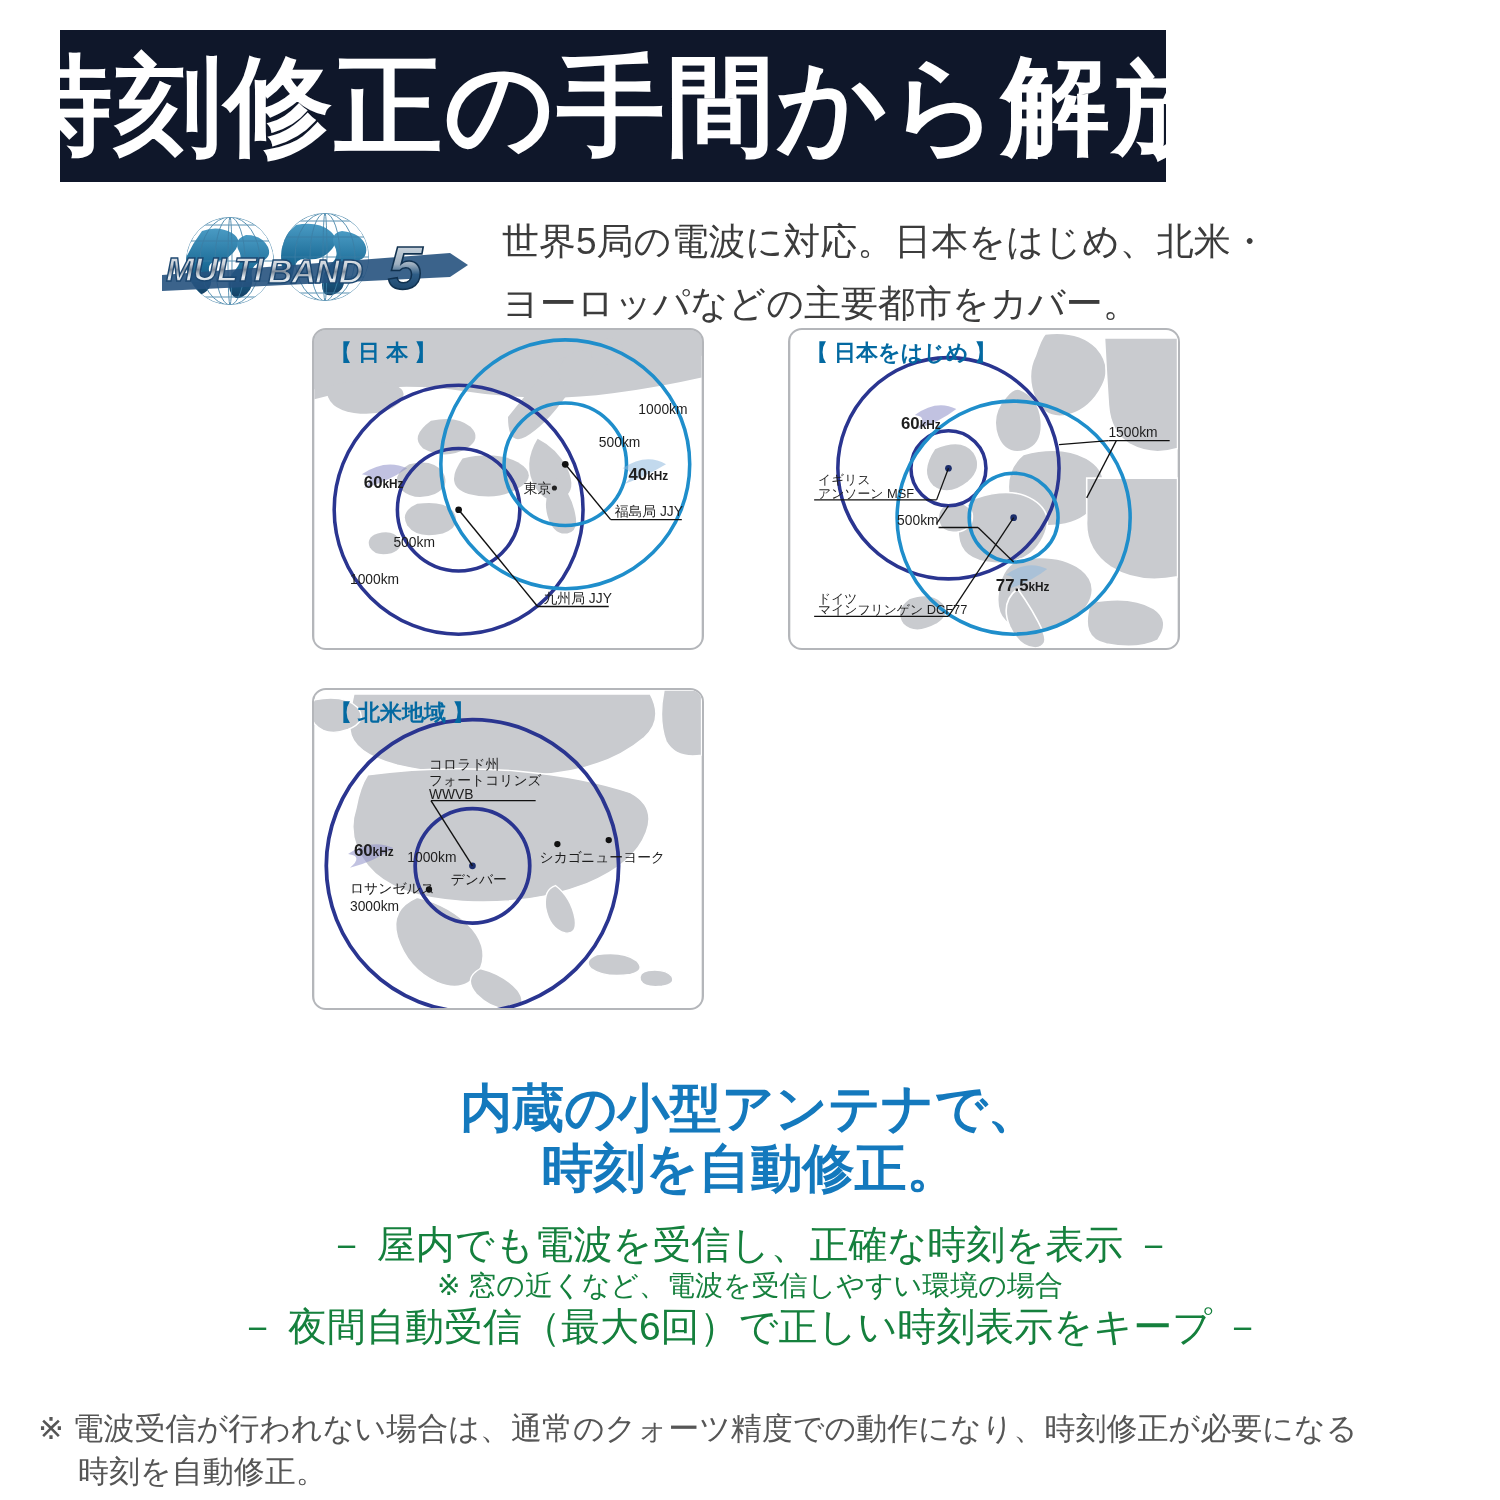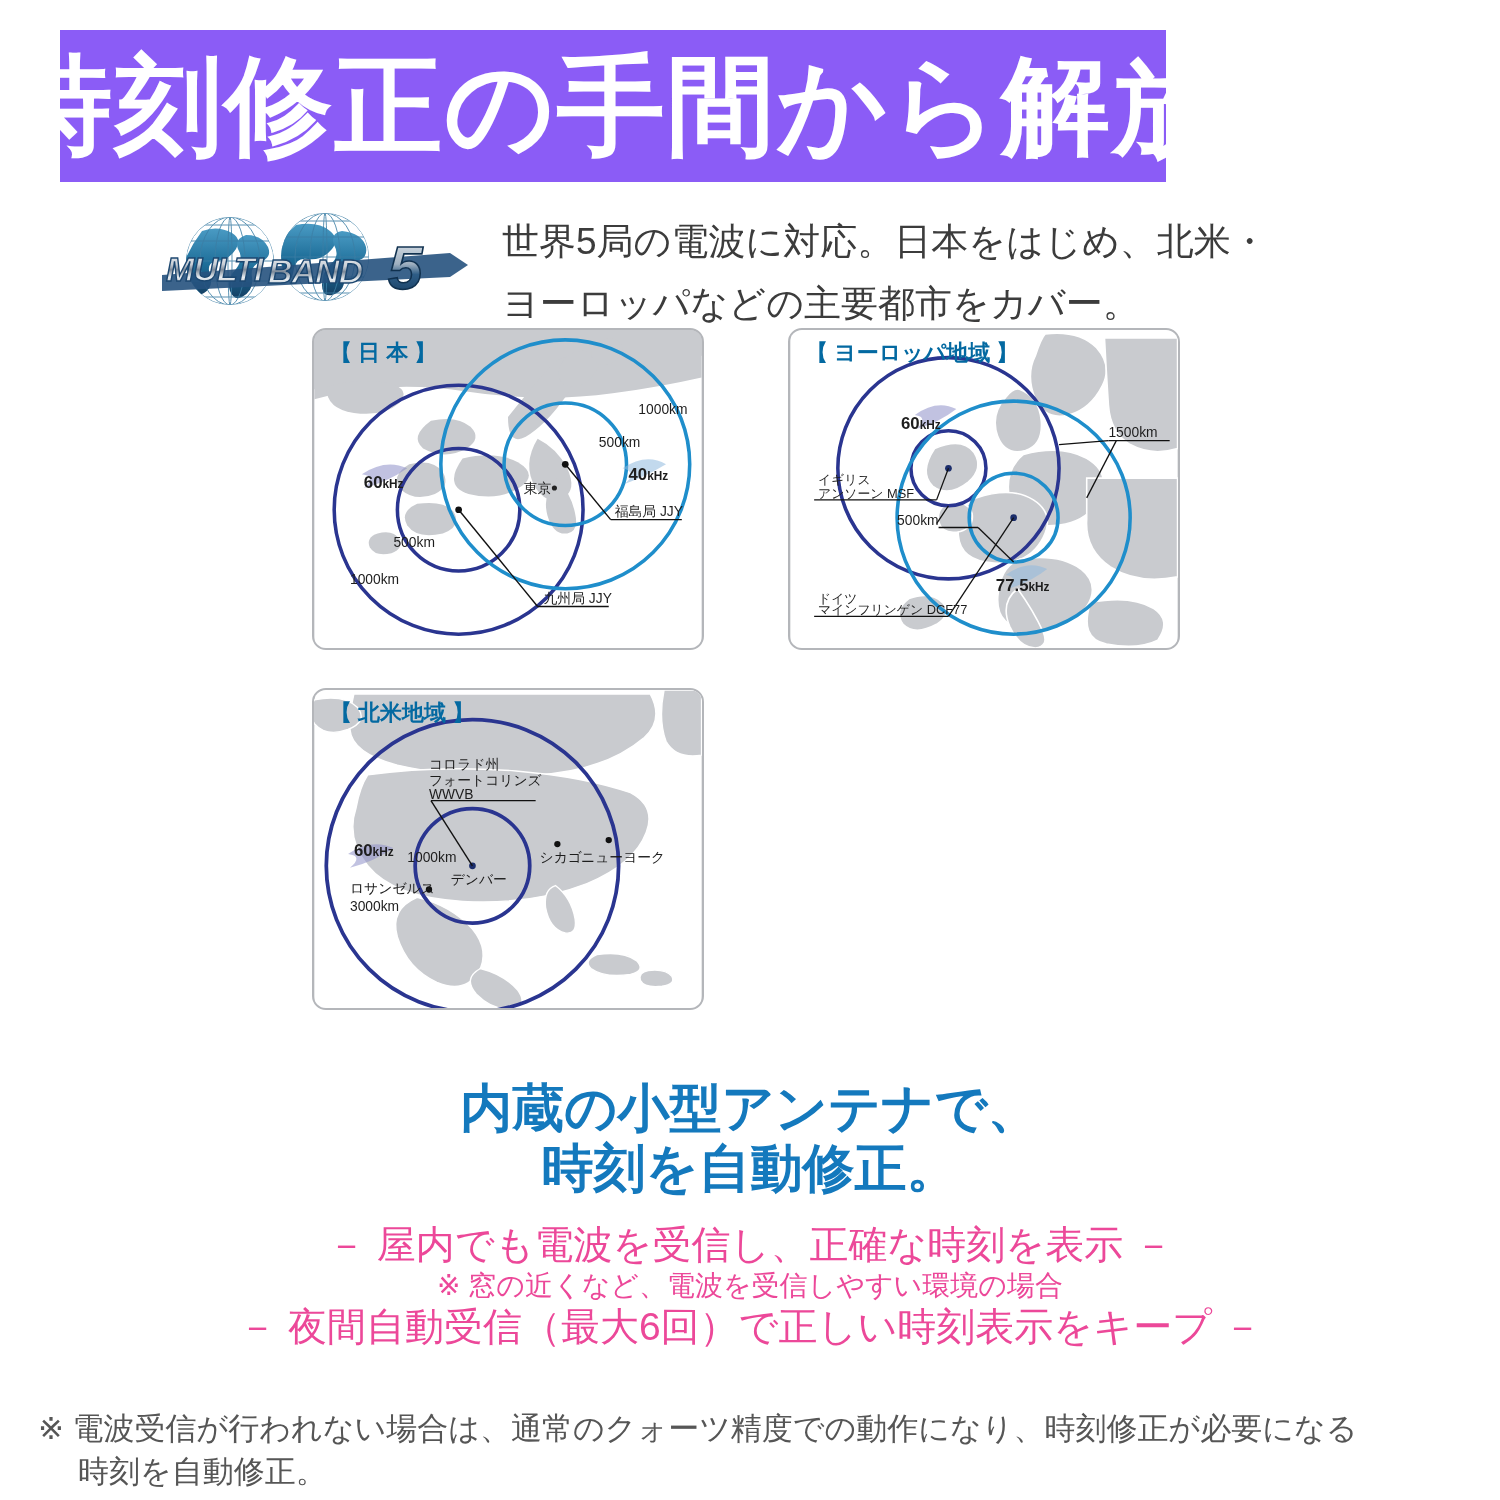--- a/index.html
+++ b/index.html
@@ -16,21 +16,21 @@
     overflow: hidden;
   }
 
   
   #header-banner {
     position: absolute;
     left: 60px;
     top: 30px;
     width: 1106px;
     height: 152px;
-    background: #8b5cf6;
+    background: #0f172a;
     display: flex;
     align-items: center;
     justify-content: center;
   }
   #header-title {
     color: #ffffff;
     font-size: 108px;
     font-weight: 700;
     letter-spacing: 2px;
     line-height: 1;
@@ -109,21 +109,21 @@
   }
   #blue-block div { white-space: nowrap; }
 
   
   #bullet-block {
     position: absolute;
     left: 0;
     top: 1222px;
     width: 1500px;
     text-align: center;
-    color: #ec4899;
+    color: #15803d;
   }
   .bullet-line {
     font-size: 39px;
     line-height: 1.18;
     white-space: nowrap;
     font-weight: 400;
   }
   .bullet-note {
     font-size: 28px;
     line-height: 1.3;
@@ -350,21 +350,21 @@
         <tspan>77.5</tspan><tspan font-size="12">kHz</tspan>
       </text>
       <text x="28" y="156" font-size="13">イギリス</text>
       <text x="28" y="170" font-size="13">アンソーン MSF</text>
       <text x="28" y="276" font-size="13">ドイツ</text>
       <text x="28" y="288" font-size="13">マインフリンゲン DCF77</text>
       <text x="108" y="197" font-size="14">500km</text>
       <text x="322" y="108" font-size="14">1500km</text>
     </g>
   </svg>
-  <div class="panel-title">【 ヨーロッパ地域 】</div>
+  <div class="panel-title">【 日本をはじめ 】</div>
 </div>
 
 <div class="map-panel" id="panel-namerica">
   <svg class="map-svg" viewBox="0 0 392 322" xmlns="http://www.w3.org/2000/svg">
     <rect x="0" y="0" width="392" height="322" fill="#ffffff"></rect>
     <g fill="#c9cbcf" stroke="#ffffff" stroke-width="1.4">
 
       <path d="M40 4 H340 q14 26 -6 44 q-40 34 -110 38 q-80 4 -140 -10 q-46 -12 -48 -36 q0 -20 4 -36 z"></path>
 
       <path d="M0 10 q30 -6 44 8 q10 14 -10 22 q-22 8 -34 -6 q-8 -12 0 -24 z"></path>

